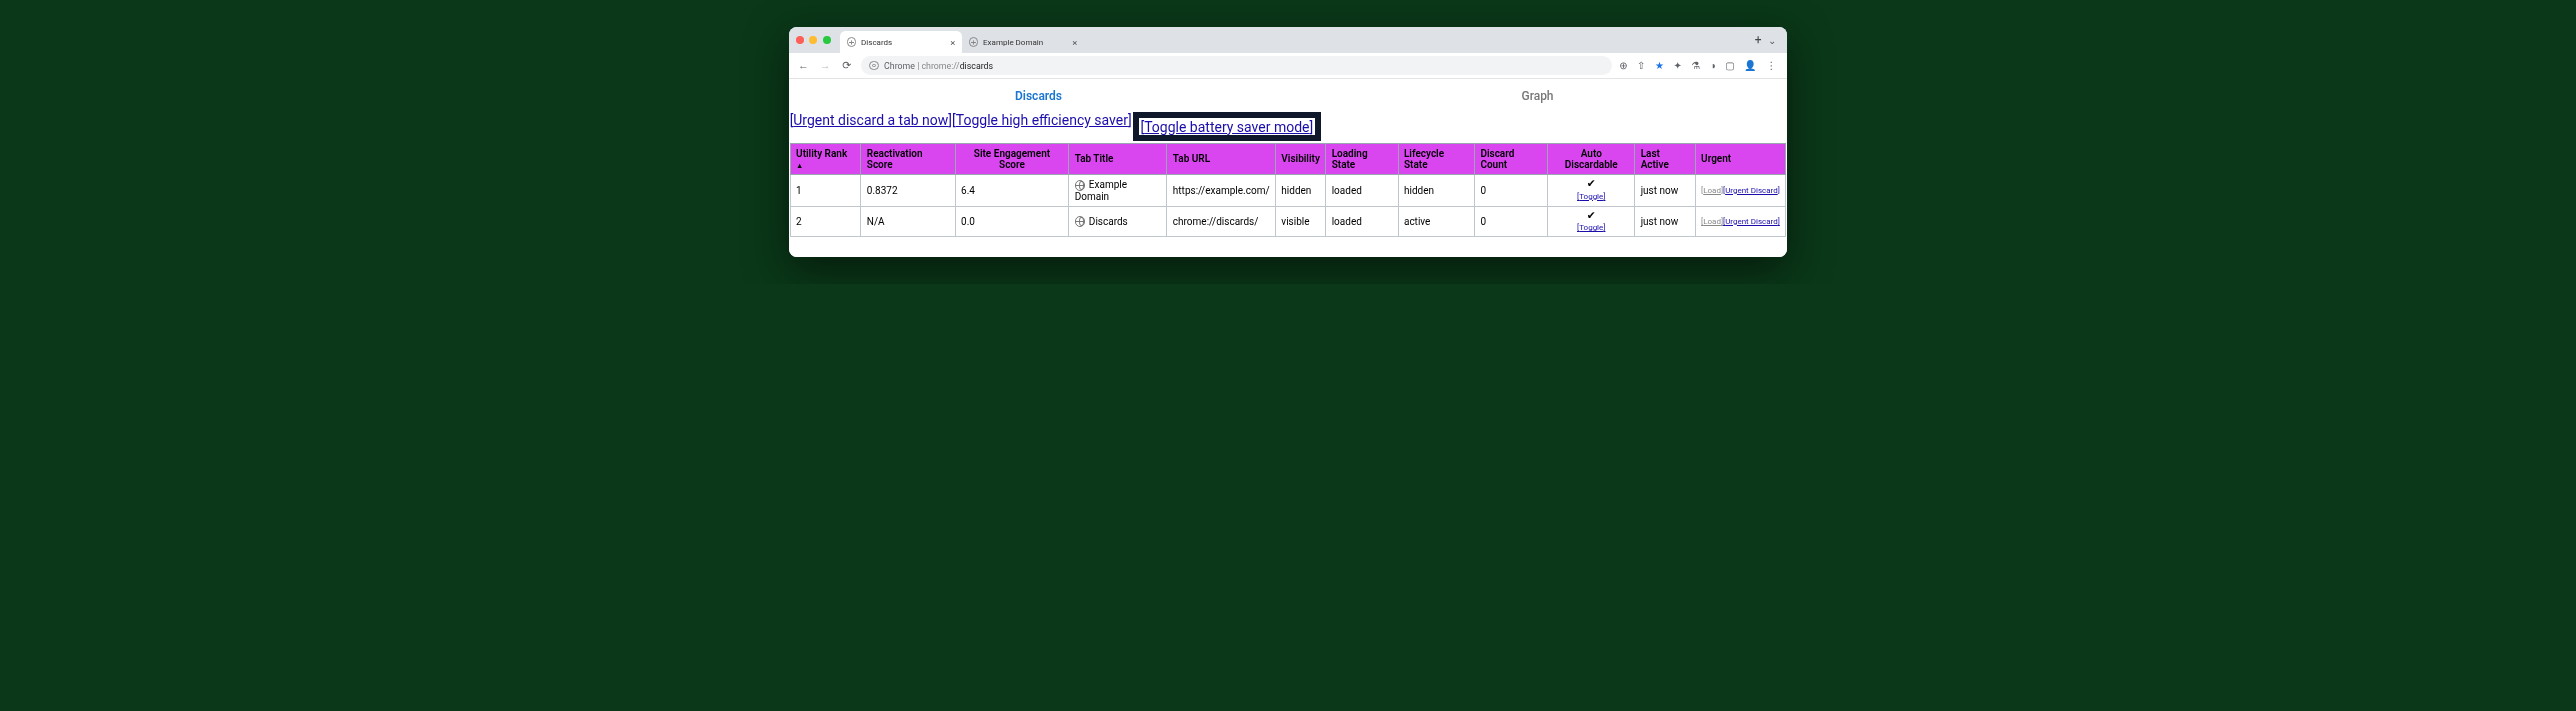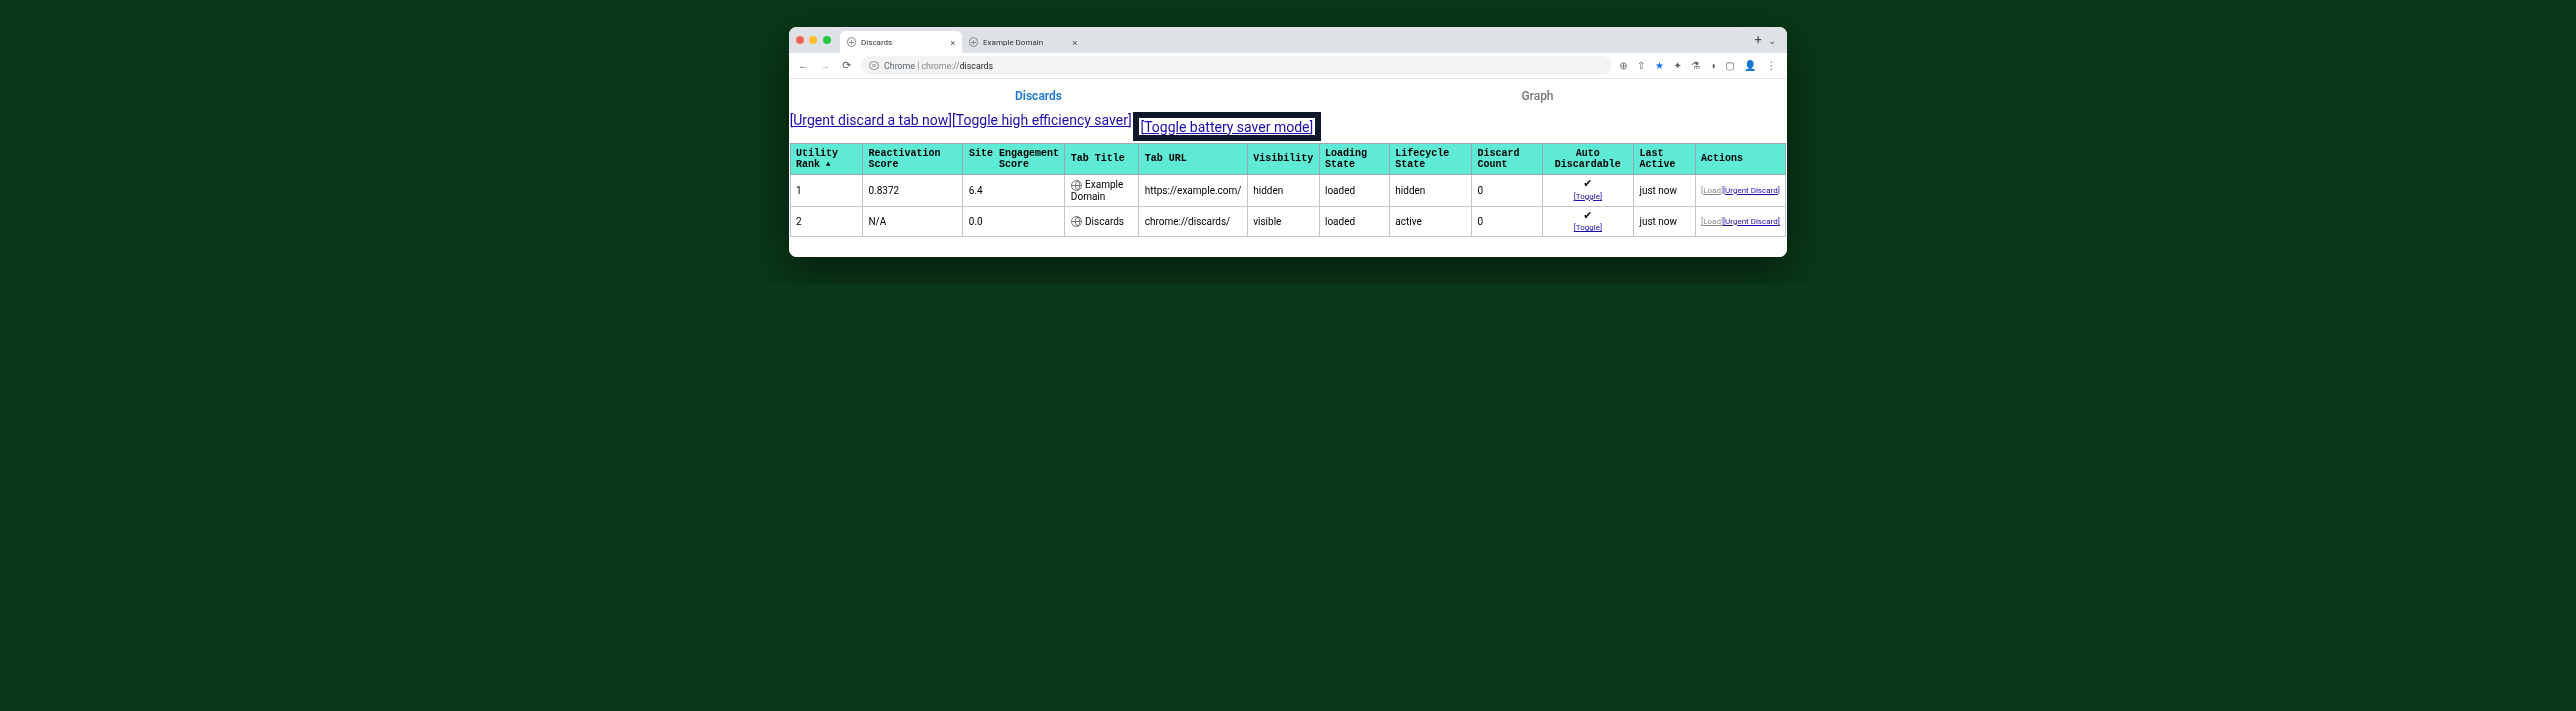--- a/index.html
+++ b/index.html
@@ -181,28 +181,27 @@
     padding: 0.7px 1.4px;
     margin-left: 1.4px;
   }
   table.discards {
     width: calc(100% - 1.4px);
     border-collapse: collapse;
     margin: 0 0.7px;
     font-size: 10px;
   }
   table.discards th {
-    background: #5eead4;
+    background: #d946ef;
     border: 0.7px solid #9aa7b3;
     padding: 4px 5.4px;
     text-align: left;
     font-weight: 600;
     font-size: 10px;
     vertical-align: middle;
-    font-family: Liberation Mono, monospace;
   }
   table.discards th.center { text-align: center; }
   table.discards td {
     border: 0.7px solid #bfc6cd;
     padding: 4px 5.4px;
     vertical-align: middle;
   }
   table.discards td.center { text-align: center; }
   .sort-arrow { font-size: 7.4px; vertical-align: middle; }
   .globe {
@@ -320,21 +319,21 @@
           <th>Reactivation Score</th>
           <th class="center">Site Engagement Score</th>
           <th>Tab Title</th>
           <th>Tab URL</th>
           <th>Visibility</th>
           <th>Loading State</th>
           <th>Lifecycle State</th>
           <th>Discard Count</th>
           <th class="center">Auto Discardable</th>
           <th>Last Active</th>
-          <th>Actions</th>
+          <th>Urgent</th>
         </tr>
       </thead>
       <tbody id="table-body">
           <tr>
             <td>1</td>
             <td>0.8372</td>
             <td>6.4</td>
             <td><span class="globe"></span><span>Example Domain</span></td>
             <td>https://example.com/</td>
             <td>hidden</td>

